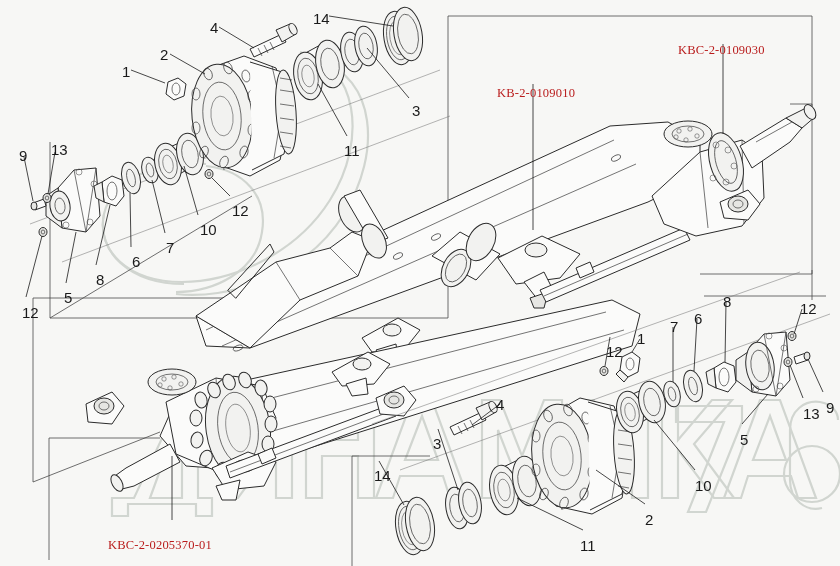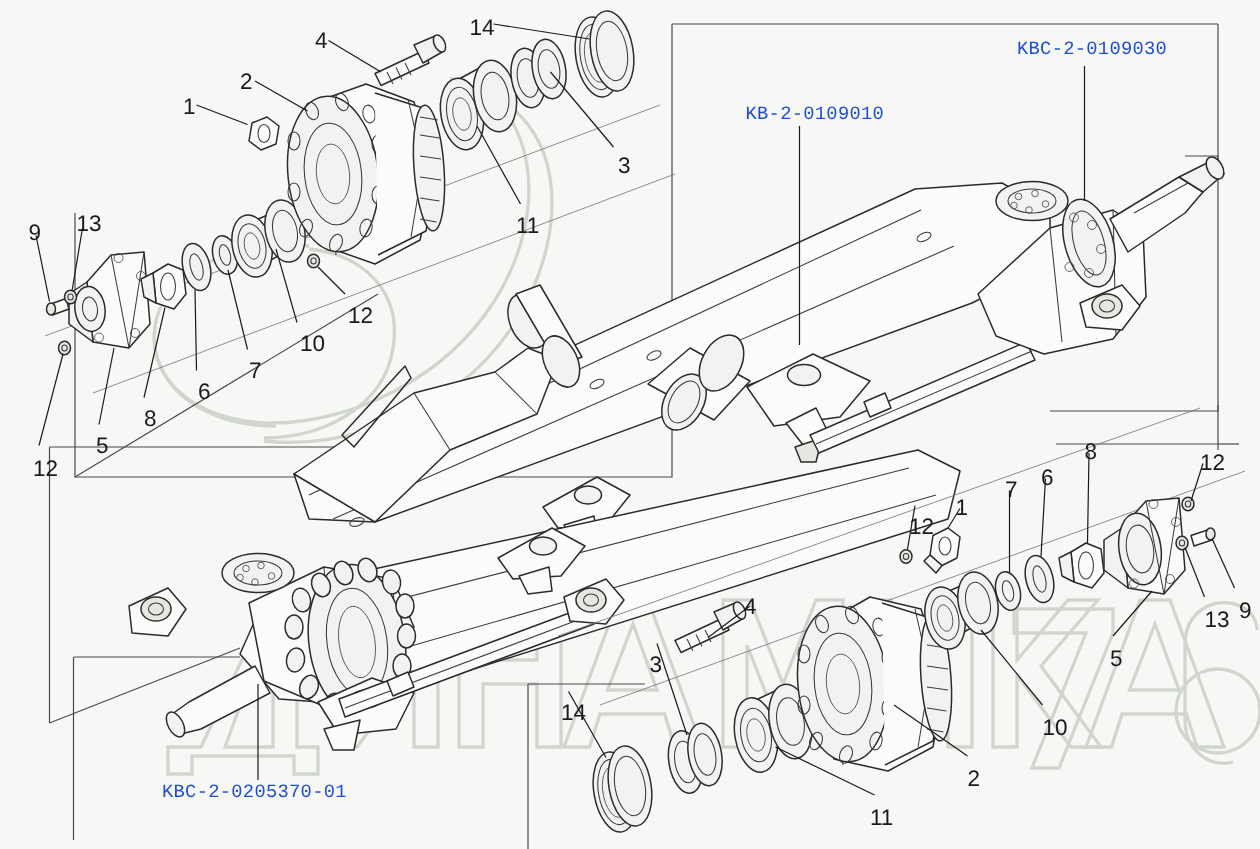--- a/index.html
+++ b/index.html
@@ -15,26 +15,27 @@
     position:absolute;
     font-family:"Liberation Sans", sans-serif;
     font-size:15px;
     color:#1a1a1a;
     line-height:1;
     white-space:nowrap;
     user-select:none;
   }
   .partlabel{
     position:absolute;
-    font-family:Liberation Mono, monospace;
+    font-family:Liberation Serif, serif;
     font-size:12.5px;
-    color:#1d4ed8;
+    color:#b91c1c;
     line-height:1;
     white-space:nowrap;
     letter-spacing:.2px;
+    margin-top:17px;
   }
   .wm{fill:none;stroke:#cfd4cf;stroke-width:2.2;}
 </style>
 </head>
 <body>
 
 <div id="page">
 
   <svg id="svgroot" viewBox="0 0 840 566">
     <defs>

